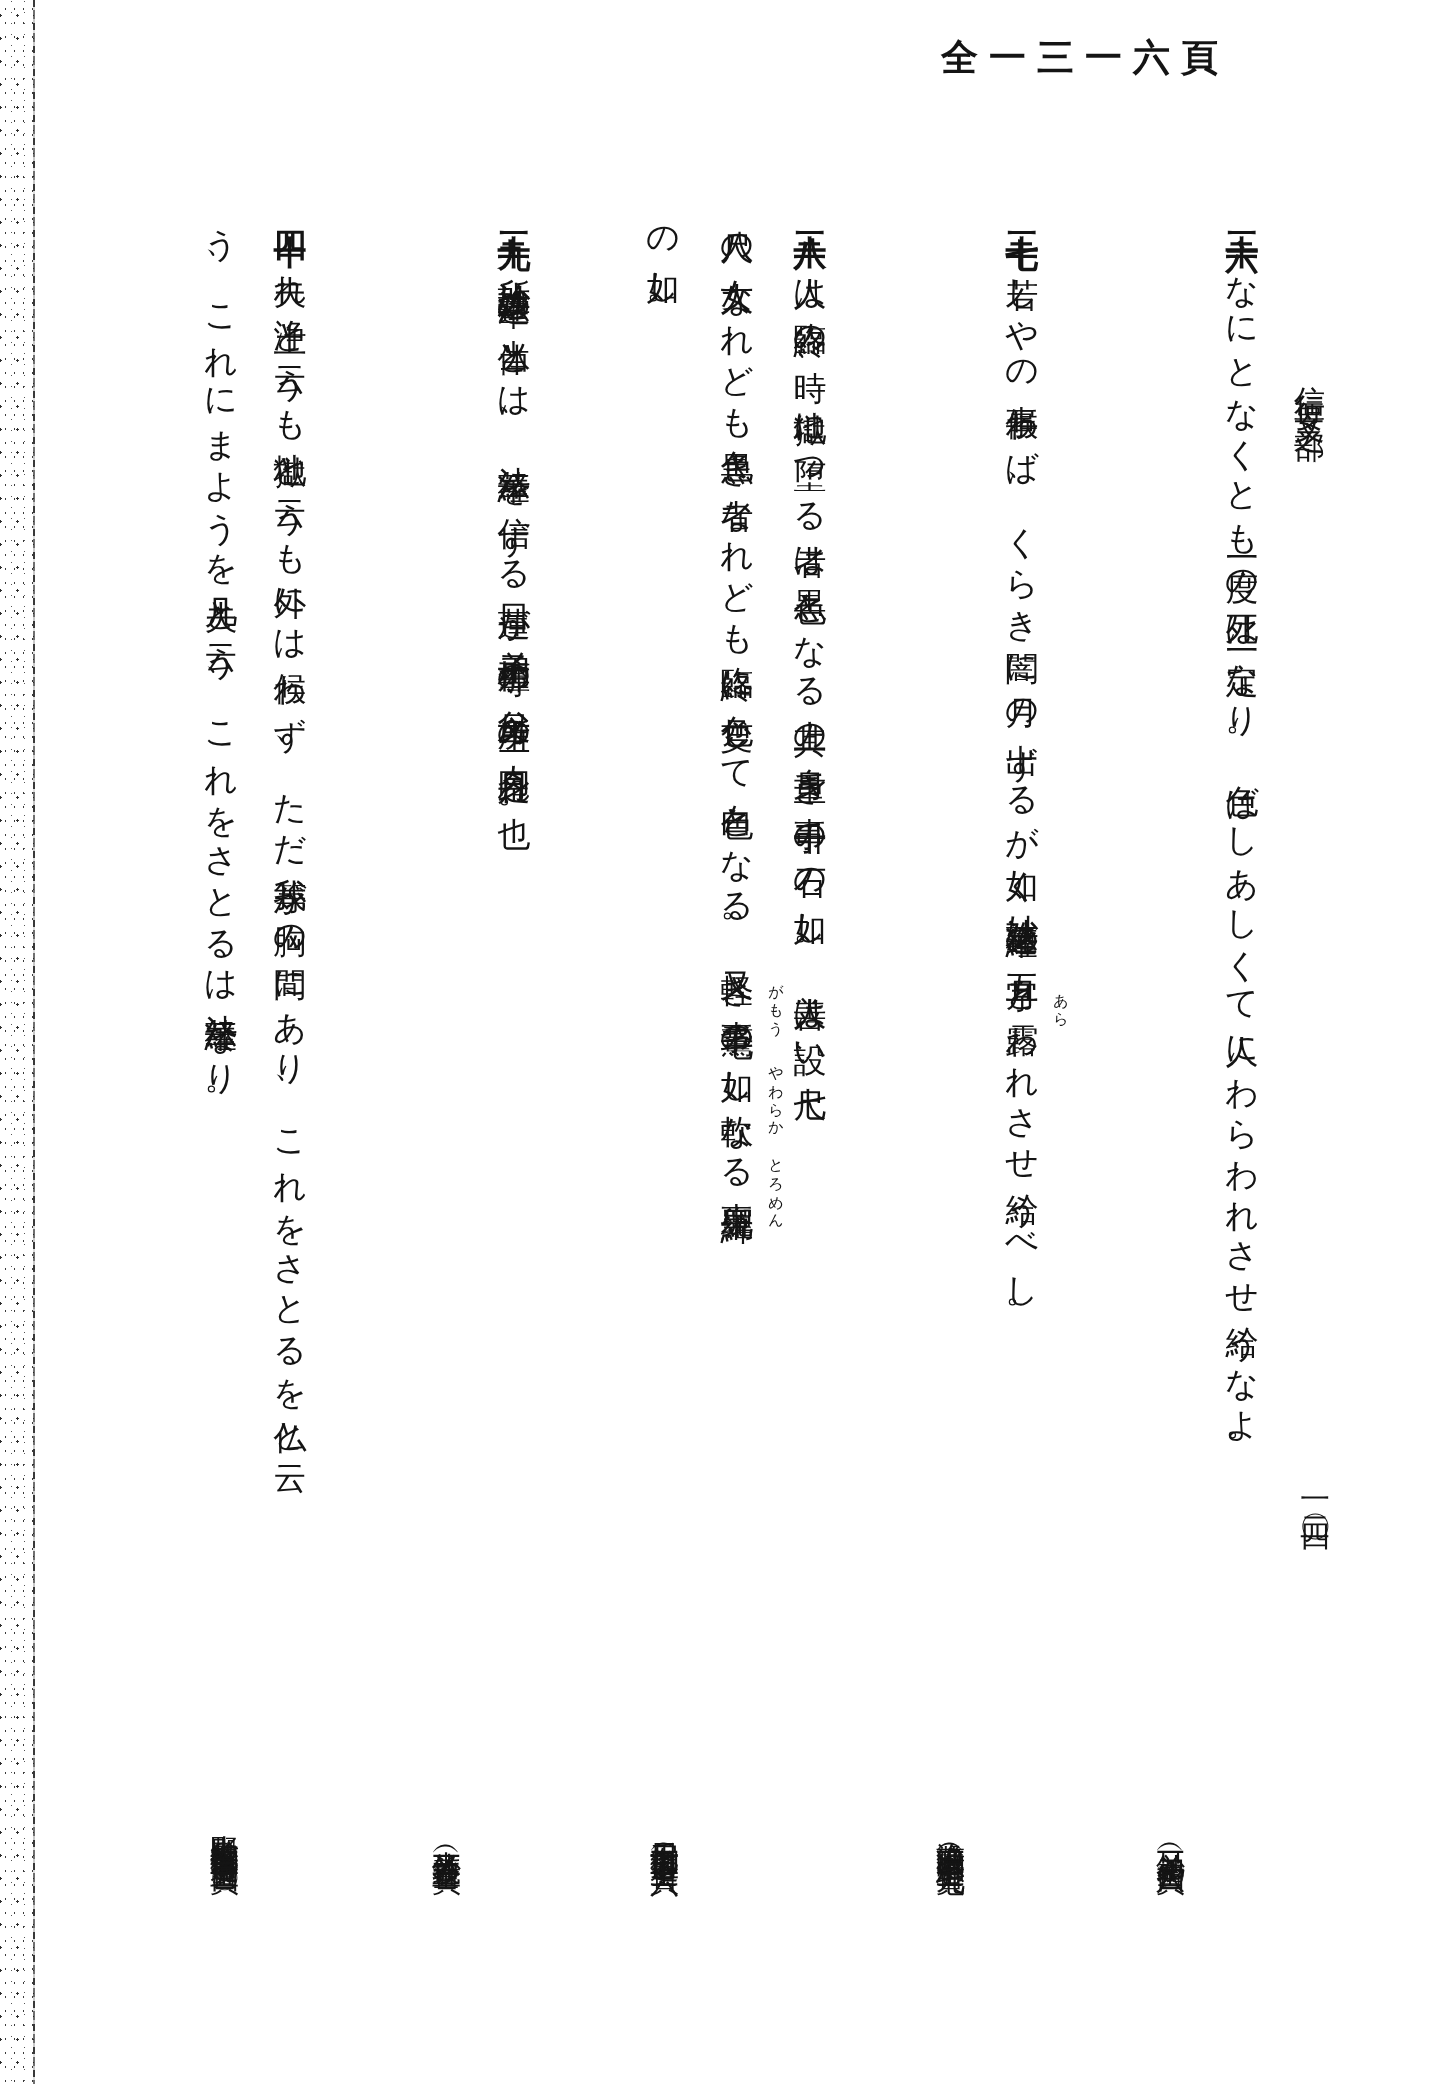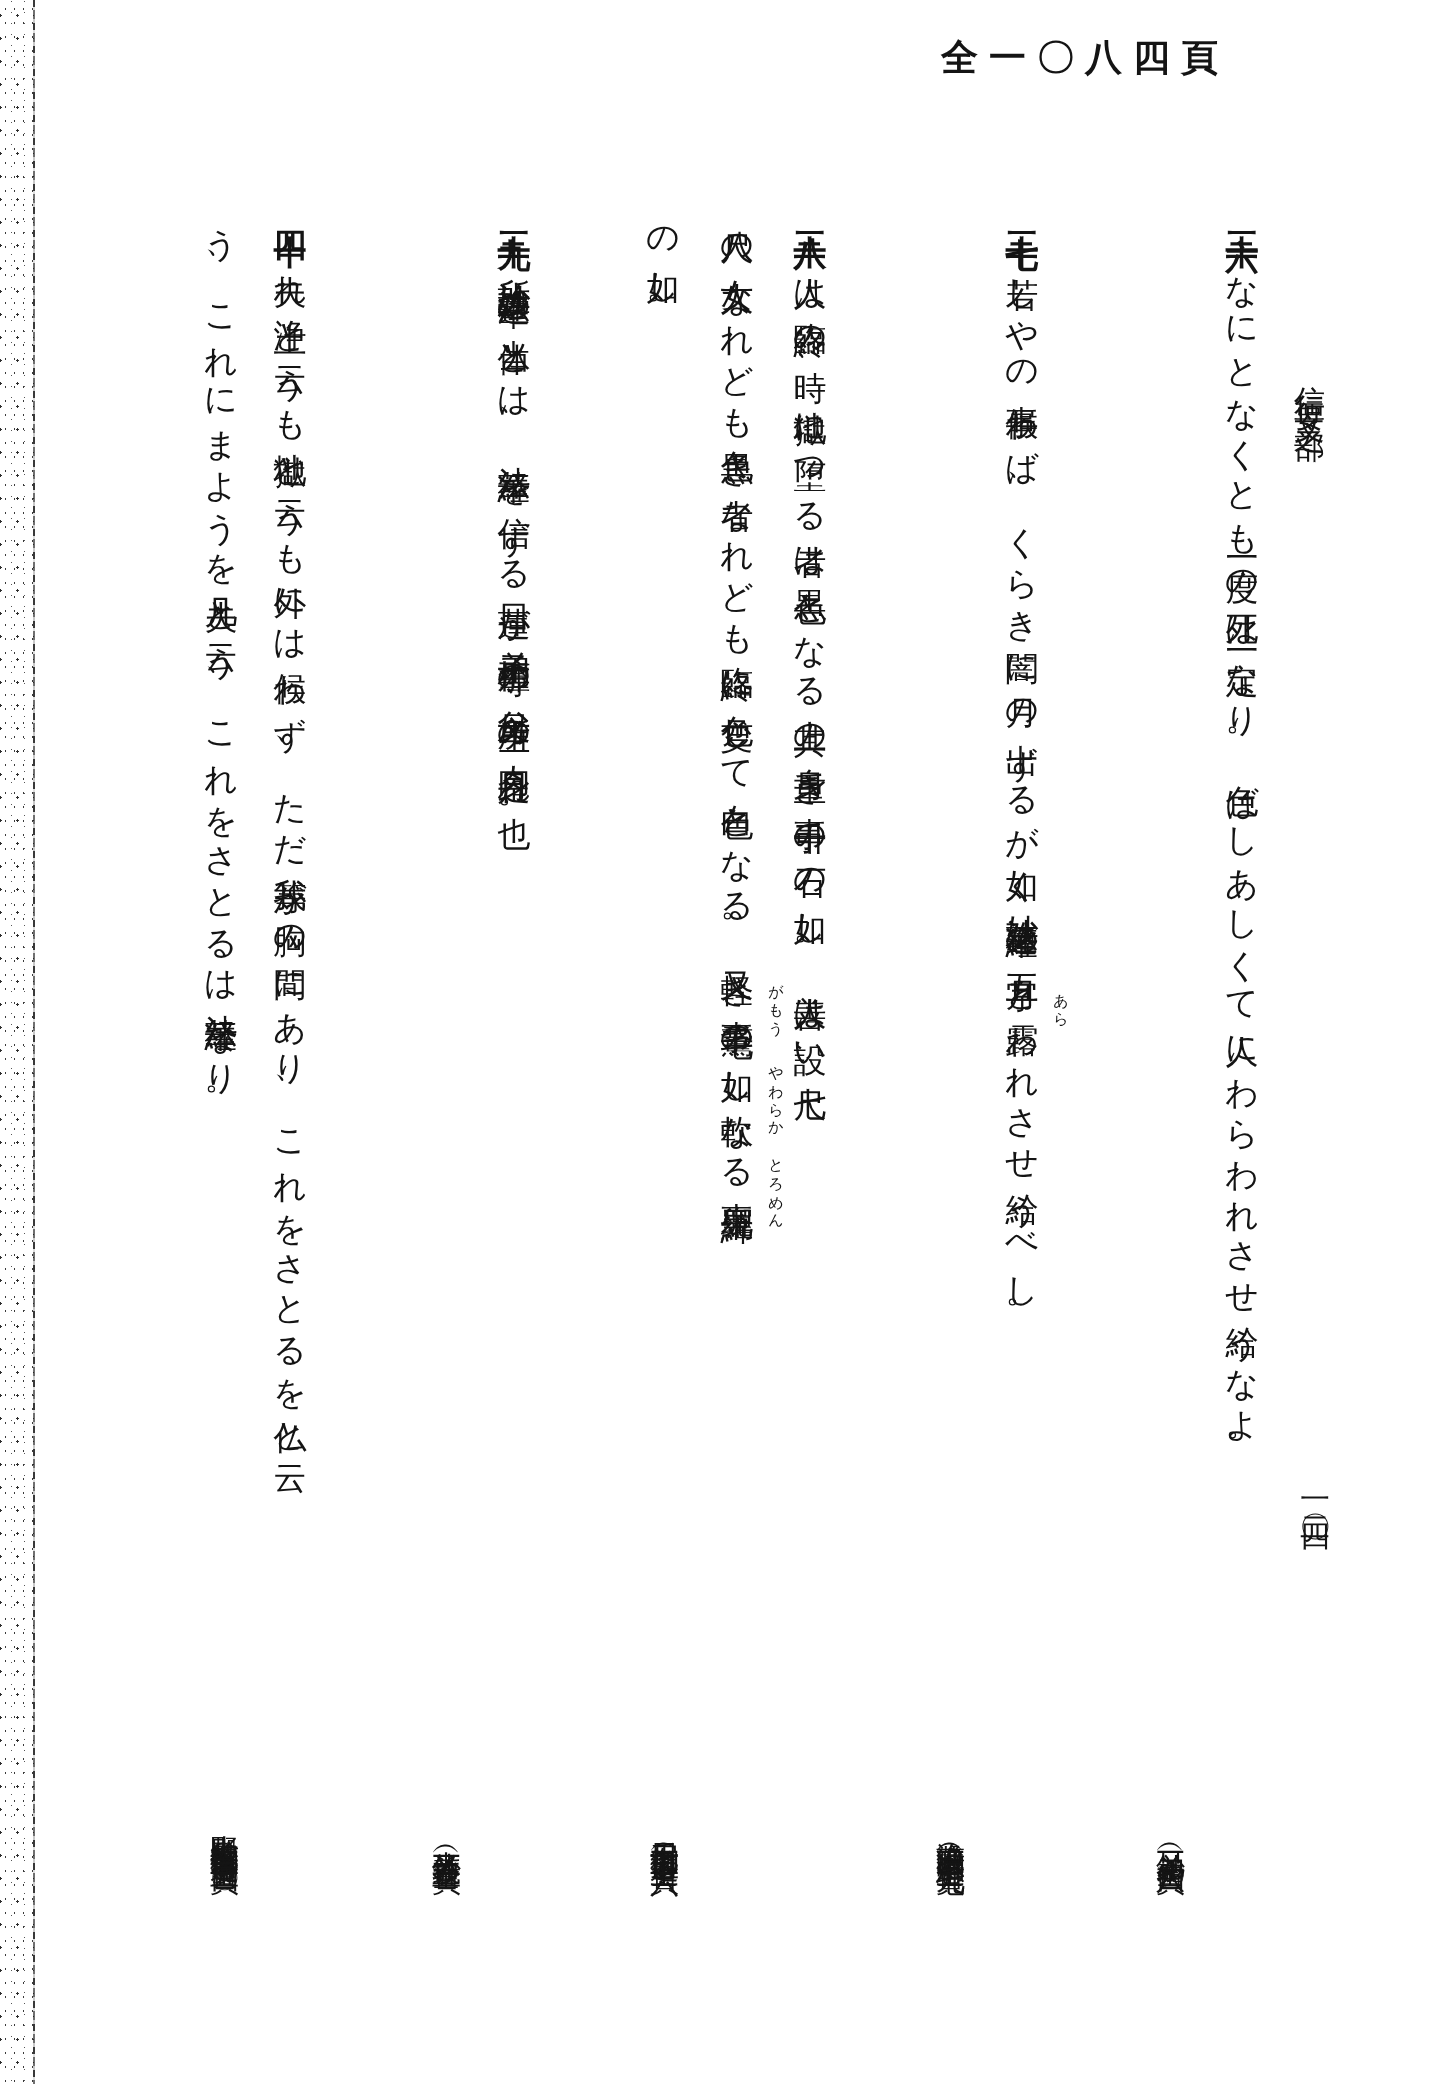--- a/index.html
+++ b/index.html
@@ -69,21 +69,21 @@
     white-space:nowrap;font-weight:400;
   }
 </style>
 </head>
 <body>
 
 <div class="page">
   <div class="edge-dots"></div>
   <div class="edge-line"></div>
 
-  <div class="htitle">全一〇八四頁</div>
+  <div class="htitle">全一三一六頁</div>
 
   <div class="vcol section-header">信行要文之部</div>
   <div class="vcol page-number">一〇二四</div>
 
   <div id="entries">
       <div class="vcol body-col" style="left: 1222px;"><span class="num">三十六</span>　なにとなくとも一度の死は一定なり。色ばしあしくて人にわらわれさせ給うなよ。</div>
       <div class="vcol src-col" style="left: 1156px;">兄弟鈔（全一〇八四頁）</div>
       <div class="vcol body-col" style="left: 1002px;"><span class="num">三十七</span>　若しやの事候わば、くらき闇に月の出ずるが如く妙法蓮華経の五字月と<span class="rb">露<span class="rt">あら</span></span>われさせ給うべし。</div>
       <div class="vcol src-col" style="left: 936px;">浄蔵浄眼御消息（全一三九七頁）</div>
       <div class="vcol body-col" style="left: 790px;"><span class="num">三十八</span>　人は臨終の時、地獄に堕つる者は黒色となる上其の身重き事千引の石の如し。善人は設い七尺</div>

